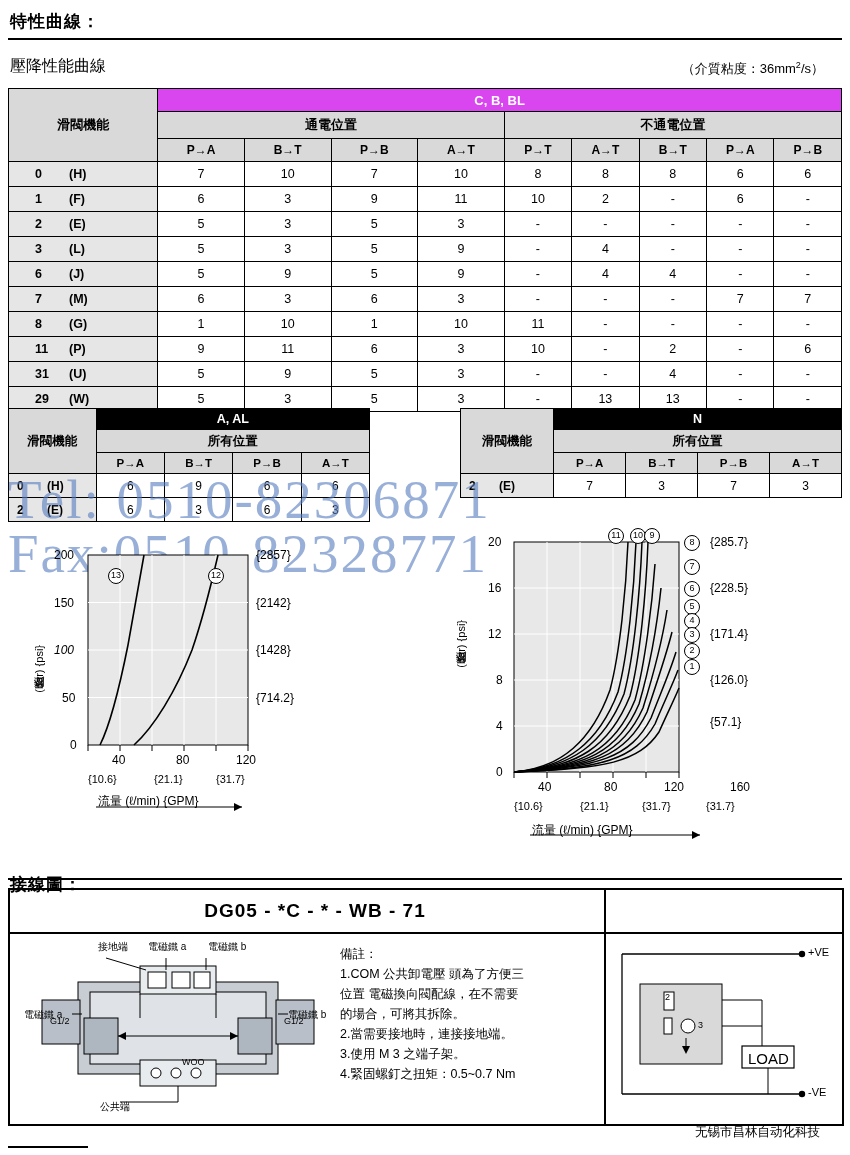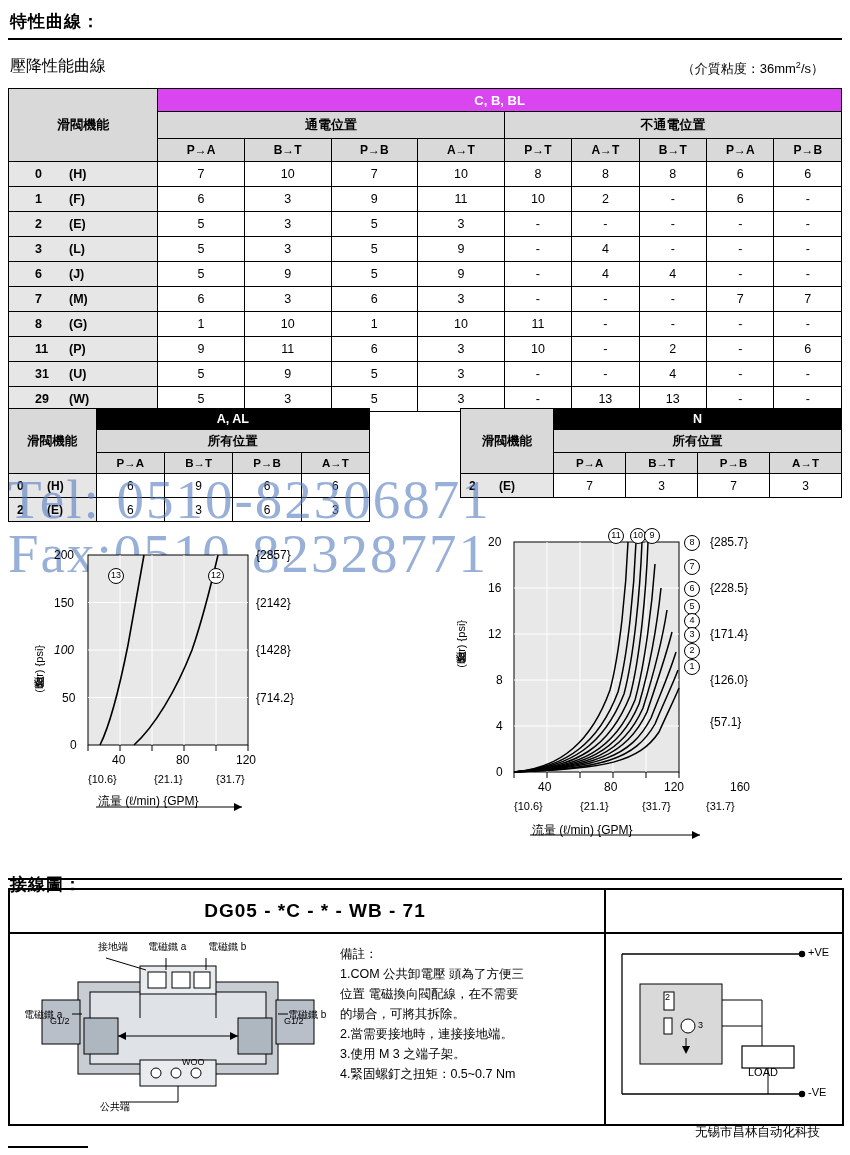--- a/index.html
+++ b/index.html
@@ -496,21 +496,21 @@
         <line x1="160" y1="92" x2="160" y2="112" stroke="#000"></line>
         <line x1="120" y1="66" x2="160" y2="66" stroke="#000"></line>
         <line x1="160" y1="66" x2="160" y2="92" stroke="#000"></line>
         <rect x="140" y="112" width="52" height="22" fill="#fff" stroke="#000" stroke-width="1.2"></rect>
         <line x1="166" y1="134" x2="166" y2="160" stroke="#000"></line>
         <path d="M80,112 l8,0 l-4,8 z" fill="#000"></path>
         <line x1="84" y1="104" x2="84" y2="112" stroke="#000"></line>
       </svg>
       <div class="dia-txt" style="left:206px;top:12px;font-size:11px;">+VE</div>
       <div class="dia-txt" style="left:206px;top:152px;font-size:11px;">-VE</div>
-      <div class="dia-txt" style="left:146px;top:132px;font-size:11px;text-align:center;">LOAD</div>
+      <div class="dia-txt" style="left:146px;top:116px;font-size:15px;text-align:center;">LOAD</div>
       <div class="dia-txt" style="left:63px;top:58px;font-size:9px;">2</div>
       <div class="dia-txt" style="left:96px;top:86px;font-size:9px;">3</div>
     </div>
   </div>
 
   <div class="footer" style="right:14px;top:1124px;">无锡市昌林自动化科技</div>
   <div class="sec-rule" style="left:8px;top:1146px;width:80px;height:2px;"></div>
 
 </div>
 

